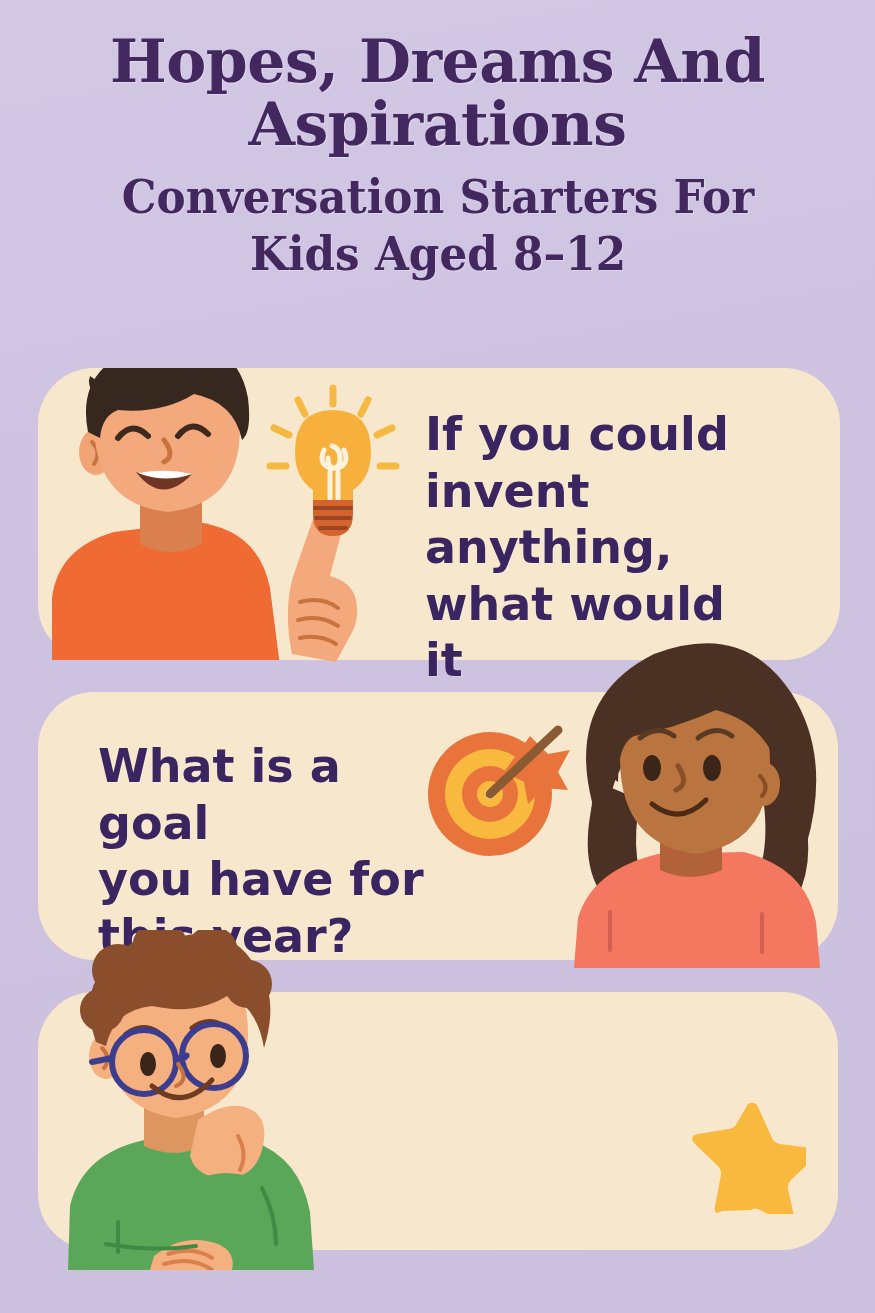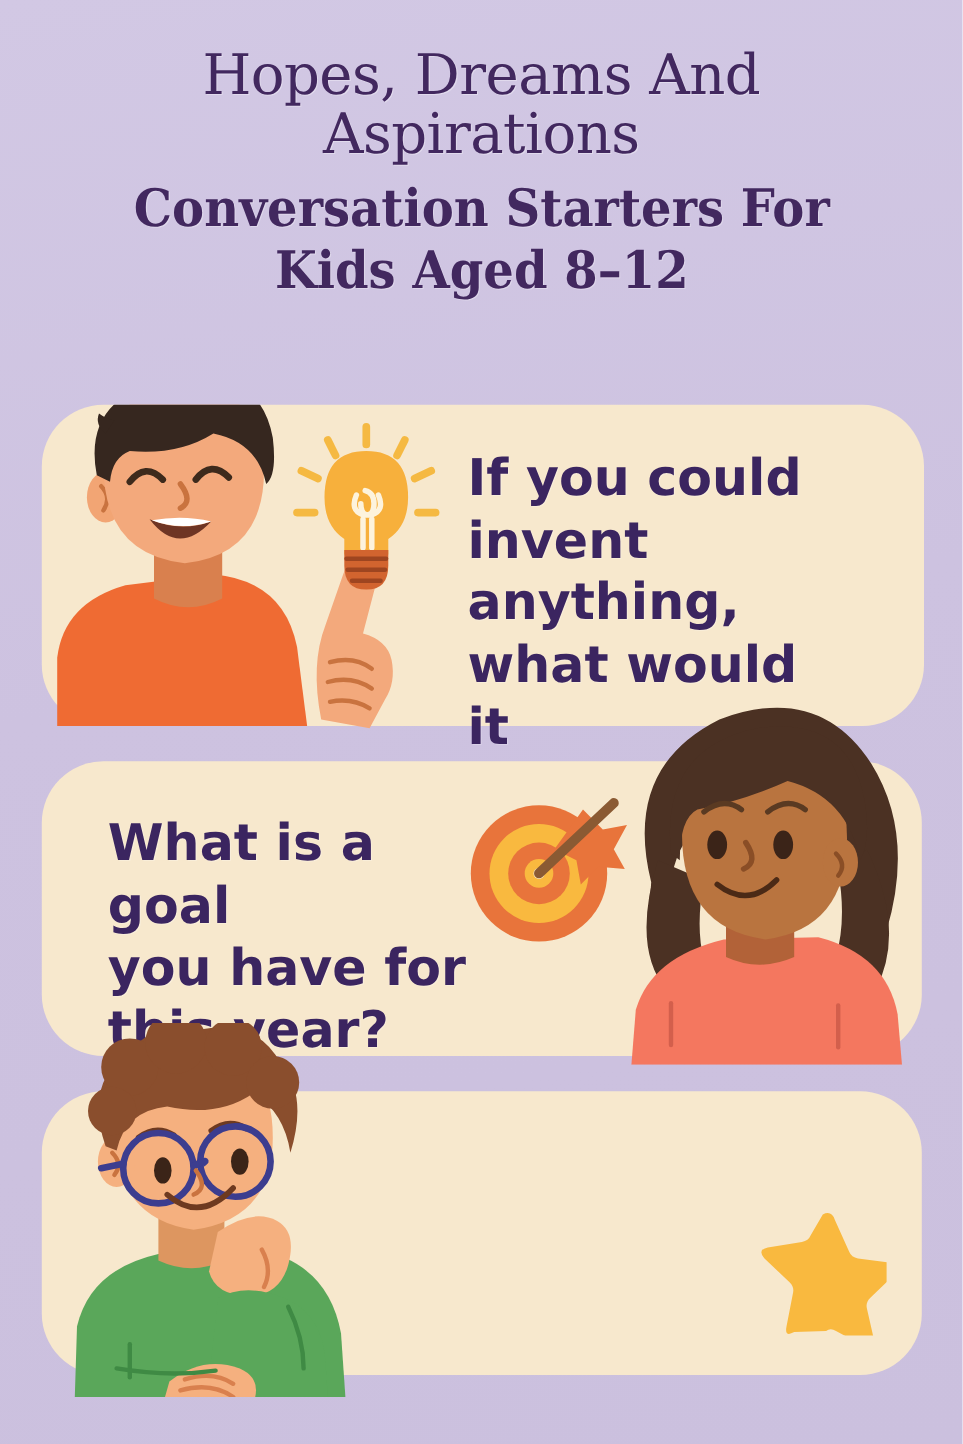--- a/index.html
+++ b/index.html
@@ -24,26 +24,26 @@
   
   .header {
     position: absolute;
     left: 0;
     top: 30px;
     width: 875px;
     text-align: center;
   }
   .title {
     font-family: "DejaVu Serif", serif;
-    font-weight: normal;
+    font-weight: bold;
     color: #42285f;
-    font-size: 51px;
+    font-size: 60px;
     line-height: 1.05;
     letter-spacing: -0.5px;
-    margin: 12px auto;
+    margin: 0 auto;
     width: 720px;
     text-shadow: 1px 1px 0 rgba(255,255,255,0.35);
   }
   .subtitle {
     font-family: "DejaVu Serif", serif;
     font-weight: bold;
     color: #42285f;
     font-size: 47px;
     line-height: 1.22;
     margin: 12px auto 0;

